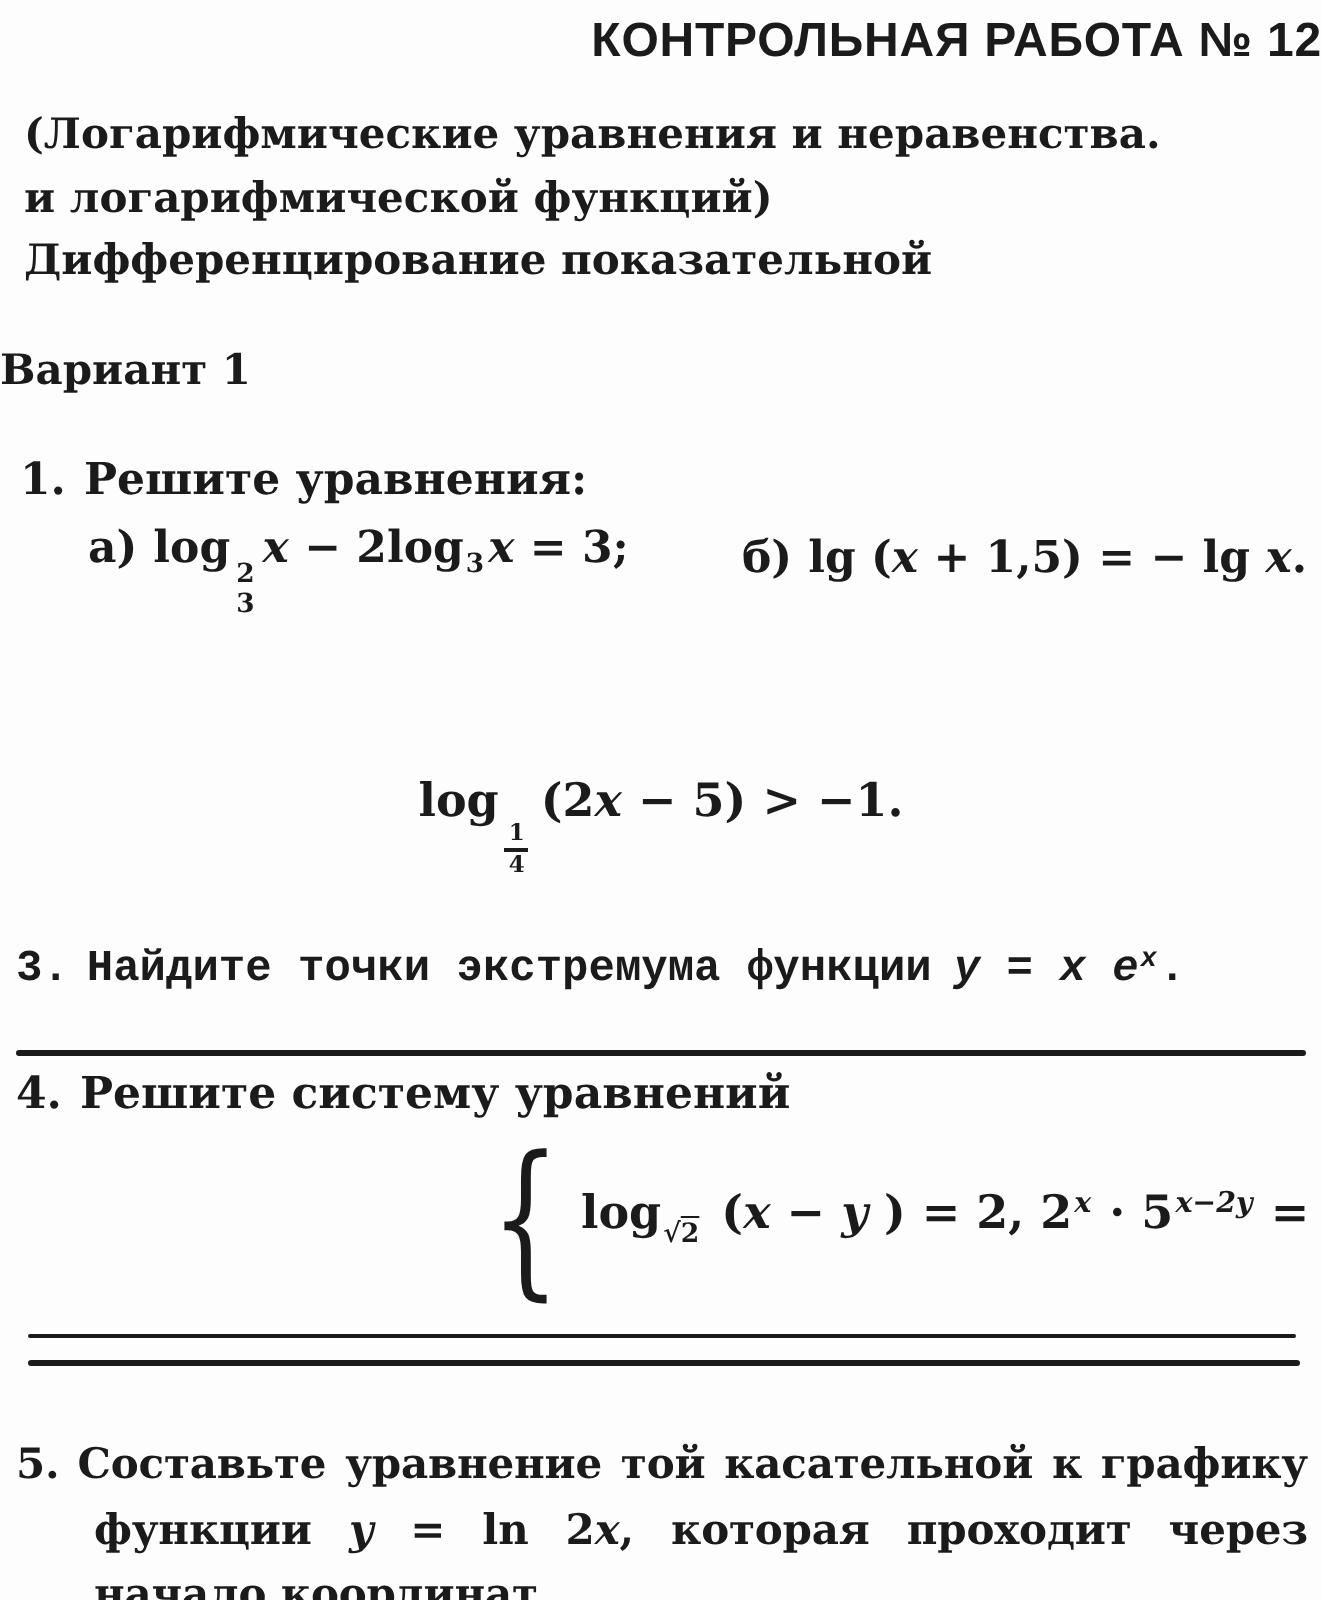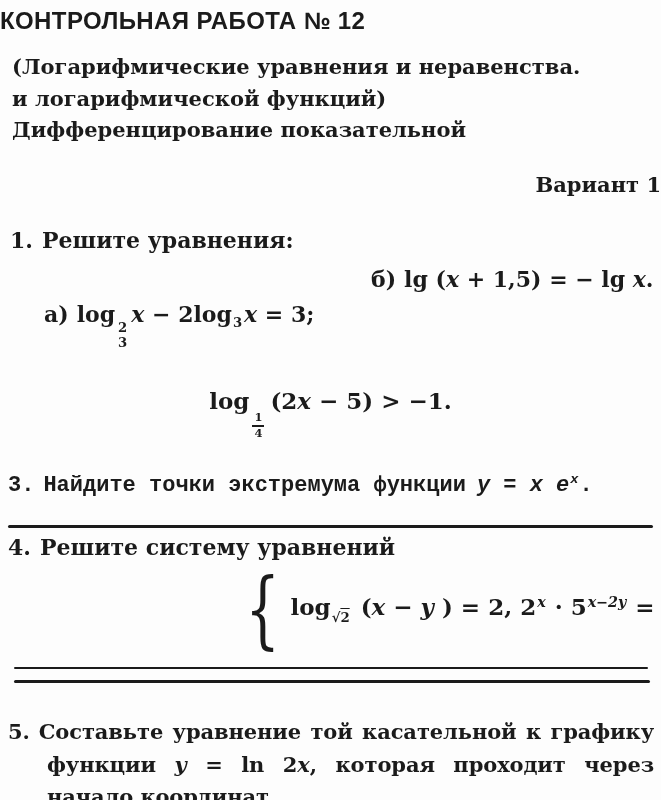--- a/index.html
+++ b/index.html
@@ -4,40 +4,40 @@
 <style>
   html,body{margin:0;padding:0;background:#e8e8e8;}
   .page{
     position:relative;width:661px;height:800px;margin:0 auto;
     background:var(--background,#fdfdfd);
     color:var(--text,#1b1b1b);
     font-family:"DejaVu Serif",serif;font-weight:700;
     overflow:hidden;
   }
   .title{
-    position:absolute;top:7px;left:0;width:100%;text-align:left;
+    position:absolute;top:7px;left:0;width:100%;text-align:right;
     font-family:"Liberation Sans",sans-serif;font-weight:700;
     font-size:24px;letter-spacing:.4px;
   }
   .subtitle{
     position:absolute;top:51px;left:12px;width:100%;text-align:left;
     font-size:21px;line-height:31.5px;
   }
   .variant{
-    position:absolute;top:172px;left:0;width:100%;text-align:right;
+    position:absolute;top:172px;left:0;width:100%;text-align:left;
     font-size:21px;
   }
   .phead{position:absolute;font-size:22px;white-space:nowrap;}
   .pnum{margin-right:9px;}
   .p1h{top:227px;left:10px;}
   .p2h{top:333px;left:8px;}
   .p3h{top:472px;left:8px;font-family:Liberation Mono, monospace;}
   .p4h{top:534px;left:8px;}
   .eq{position:absolute;font-size:22px;white-space:nowrap;}
-  .eqa{top:261px;left:44px;margin-top:40px;}
+  .eqa{top:261px;left:44px;}
   .eqb{top:266px;left:371px;}
   .eqlabel{margin-right:8px;}
   .f2wrap{position:absolute;top:387px;left:0;width:100%;text-align:center;font-size:23px;white-space:nowrap;}
   .rule{position:absolute;background:var(--text,#1b1b1b);border-radius:2px;}
   .hr1{top:525px;left:8px;width:645px;height:3px;}
   .hr2a{top:667px;left:14px;width:634px;height:2px;}
   .hr2b{top:680px;left:14px;width:636px;height:3px;}
   .sys{position:absolute;top:567px;left:236px;display:flex;align-items:center;}
   .brace{font-size:84px;font-weight:400;line-height:1;transform:scaleX(.65);transform-origin:center;}
   .syslines{display:flex;flex-direction:row;gap:8px;margin-left:1px;font-size:23px;white-space:nowrap;}

